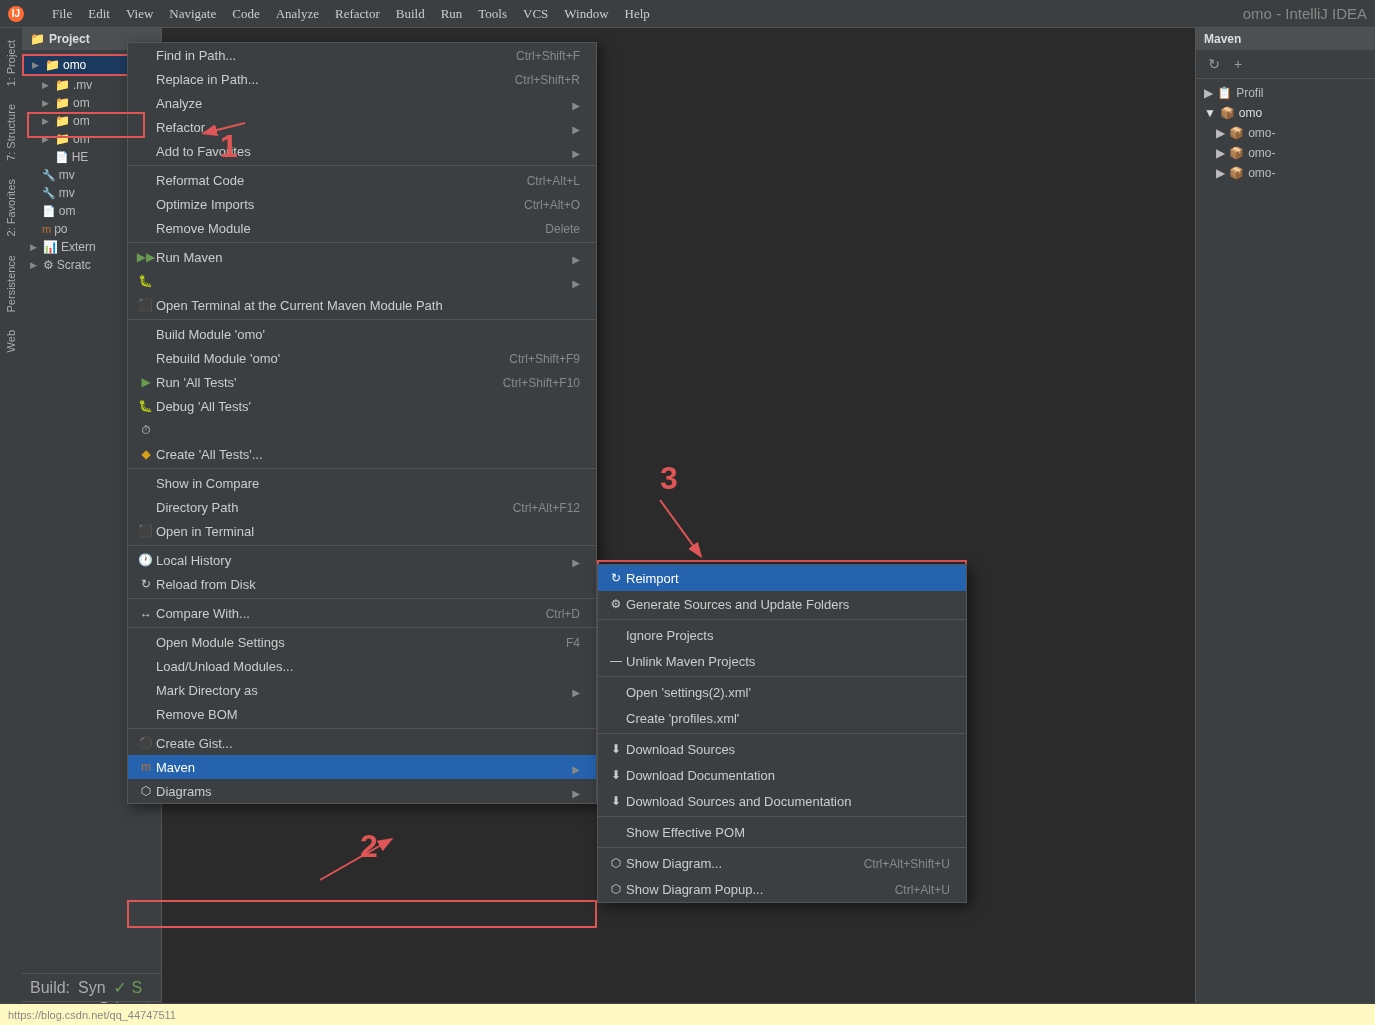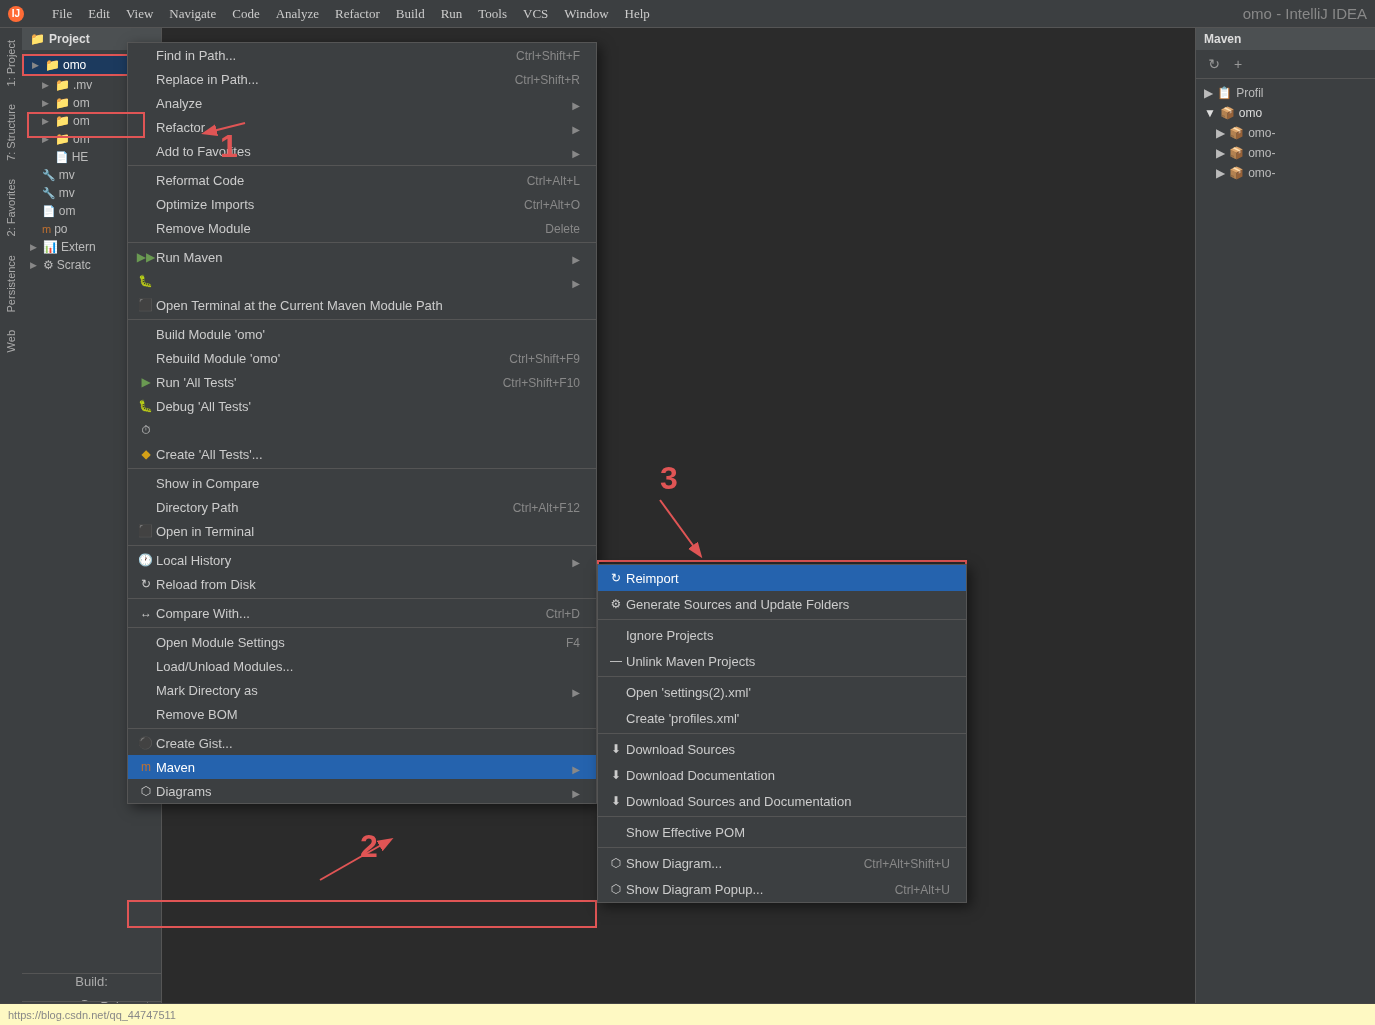--- a/index.html
+++ b/index.html
@@ -212,25 +212,24 @@
       margin-top: 8px;
     }
 
     
     .build-bar {
       height: 28px;
       background: #3c3f41;
       display: flex;
       align-items: center;
       padding: 0 8px;
-      font-size: 13px;
+      font-size: 16px;
       color: #aaa;
       gap: 8px;
       border-top: 1px solid #555;
-      flex-direction: column;
     }
     .build-status-green { color: #6a9a52; }
 
     
     .terminal-bar {
       height: 24px;
       background: #3c3f41;
       display: flex;
       align-items: center;
       padding: 0 8px;

